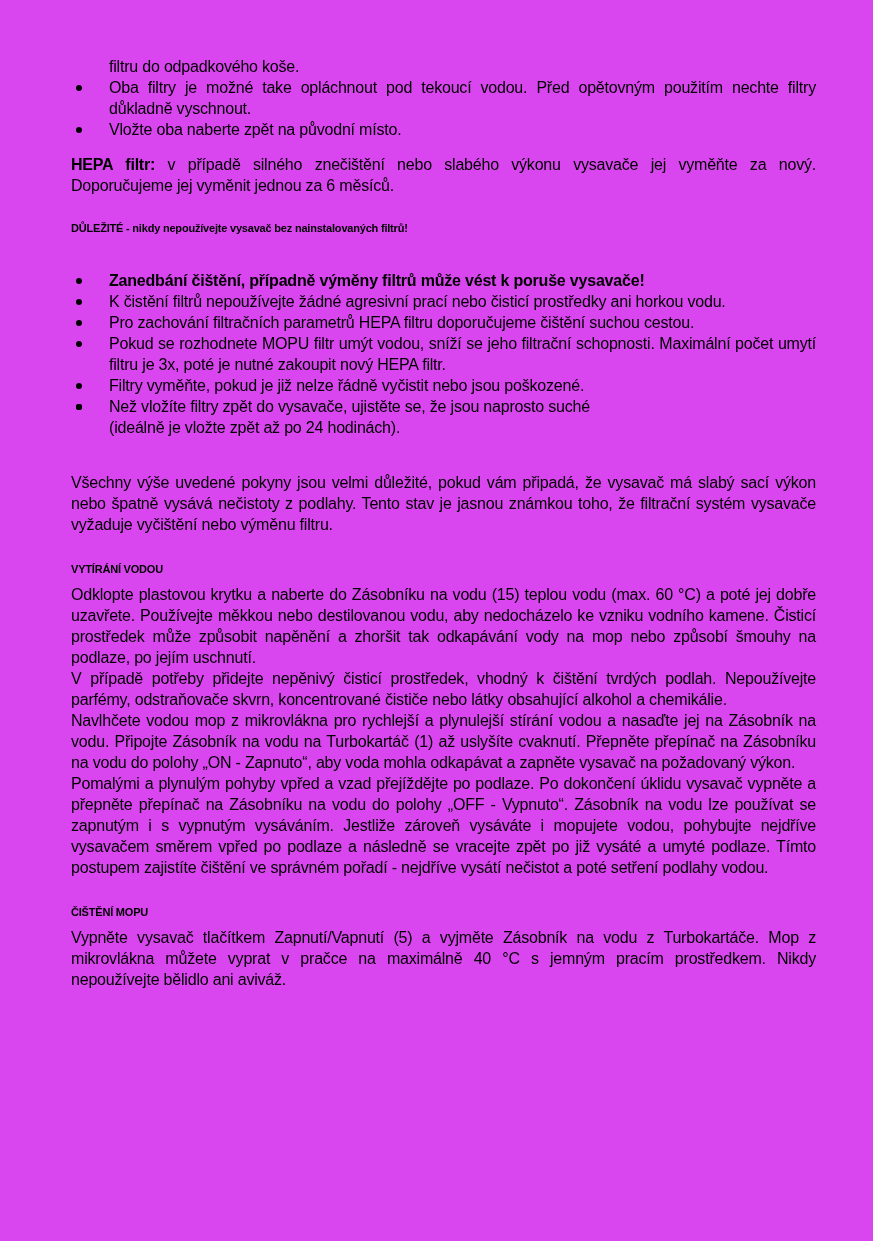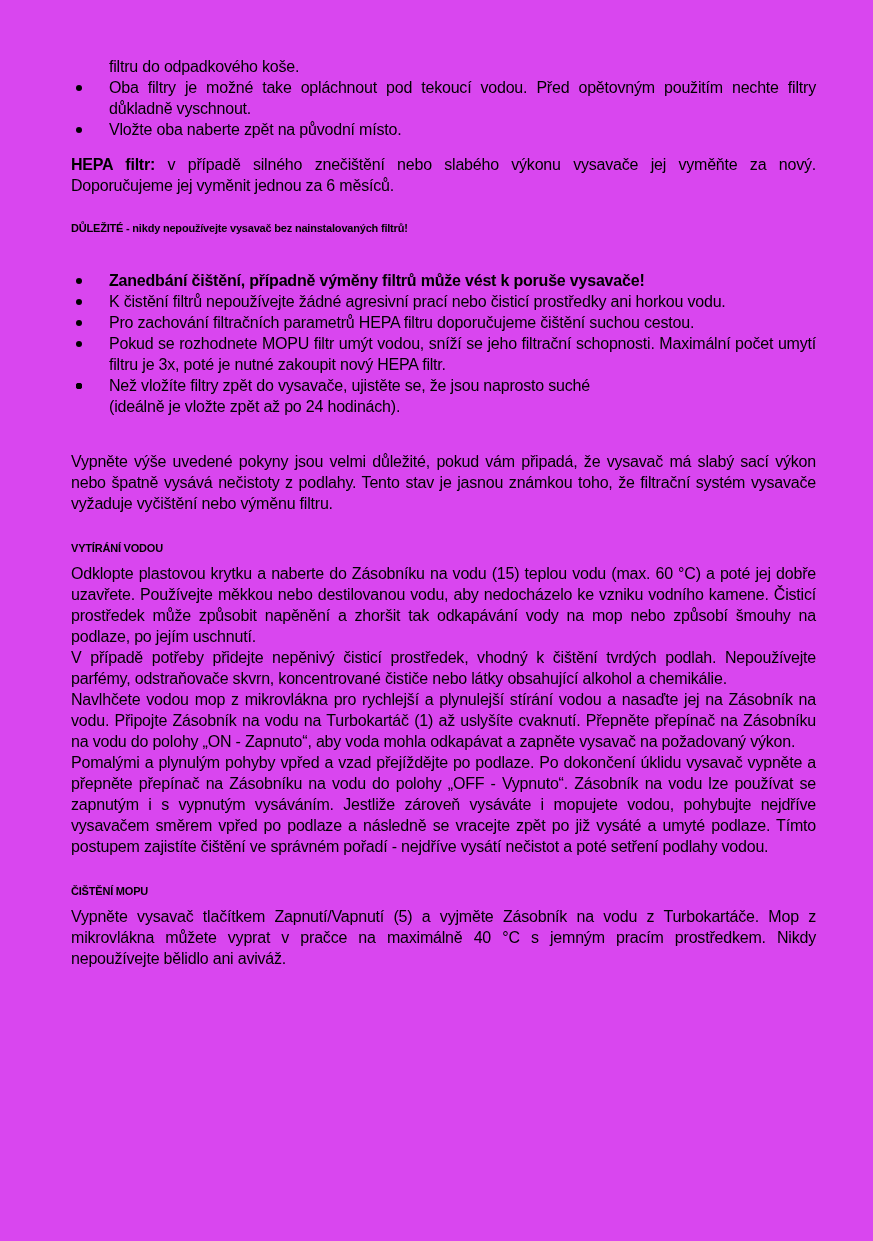--- a/index.html
+++ b/index.html
@@ -83,32 +83,36 @@
     <li>
       <span class="dot"></span>
       <span>Pro zachování filtračních parametrů HEPA filtru doporučujeme čištění suchou cestou.</span>
     </li>
     <li>
       <span class="dot"></span>
       <span>Pokud se rozhodnete MOPU filtr umýt vodou, sníží se jeho filtrační schopnosti. Maximální počet umytí filtru je 3x, poté je nutné zakoupit nový HEPA filtr.</span>
     </li>
     <li>
       <span class="dot"></span>
+      <span>Filtry vyměňte, pokud je již nelze řádně vyčistit nebo jsou poškozené.</span>
+    </li>
+    <li>
+      <span class="dot"></span>
     </li>
     <li>
       <span class="dot"></span>
     </li>
     <li>
       <span class="dot"></span>
       <span class="preline">Než vložíte filtry zpět do vysavače, ujistěte se, že jsou naprosto suché
 (ideálně je vložte zpět až po 24 hodinách).</span>
     </li>
   </ul>
 
-  <p class="para gap-xl">Vypněte výše uvedené pokyny jsou velmi důležité, pokud vám připadá, že vysavač má slabý sací výkon nebo špatně vysává nečistoty z podlahy. Tento stav je jasnou známkou toho, že filtrační systém vysavače vyžaduje vyčištění nebo výměnu filtru.</p>
+  <p class="para gap-xl">Všechny výše uvedené pokyny jsou velmi důležité, pokud vám připadá, že vysavač má slabý sací výkon nebo špatně vysává nečistoty z podlahy. Tento stav je jasnou známkou toho, že filtrační systém vysavače vyžaduje vyčištění nebo výměnu filtru.</p>
 
   <h2 class="heading sec-head">VYTÍRÁNÍ VODOU</h2>
   <p class="para">Odklopte plastovou krytku a naberte do Zásobníku na vodu (15) teplou vodu (max. 60 °C) a poté jej dobře uzavřete. Používejte měkkou nebo destilovanou vodu, aby nedocházelo ke vzniku vodního kamene. Čisticí prostředek může způsobit napěnění a zhoršit tak odkapávání vody na mop nebo způsobí šmouhy na podlaze, po jejím uschnutí.</p>
   <p class="para">V případě potřeby přidejte nepěnivý čisticí prostředek, vhodný k čištění tvrdých podlah. Nepoužívejte parfémy, odstraňovače skvrn, koncentrované čističe nebo látky obsahující alkohol a chemikálie.</p>
   <p class="para">Navlhčete vodou mop z mikrovlákna pro rychlejší a plynulejší stírání vodou a nasaďte jej na Zásobník na vodu. Připojte Zásobník na vodu na Turbokartáč (1) až uslyšíte cvaknutí. Přepněte přepínač na Zásobníku na vodu do polohy „ON - Zapnuto“, aby voda mohla odkapávat a zapněte vysavač na požadovaný výkon.</p>
   <p class="para">Pomalými a plynulým pohyby vpřed a vzad přejíždějte po podlaze. Po dokončení úklidu vysavač vypněte a přepněte přepínač na Zásobníku na vodu do polohy „OFF - Vypnuto“. Zásobník na vodu lze používat se zapnutým i s vypnutým vysáváním. Jestliže zároveň vysáváte i mopujete vodou, pohybujte nejdříve vysavačem směrem vpřed po podlaze a následně se vracejte zpět po již vysáté a umyté podlaze. Tímto postupem zajistíte čištění ve správném pořadí - nejdříve vysátí nečistot a poté setření podlahy vodou.</p>
 
   <h2 class="heading sec-head">ČIŠTĚNÍ MOPU</h2>
   <p class="para">Vypněte vysavač tlačítkem Zapnutí/Vapnutí (5) a vyjměte Zásobník na vodu z Turbokartáče. Mop z mikrovlákna můžete vyprat v pračce na maximálně 40 °C s jemným pracím prostředkem. Nikdy nepoužívejte bělidlo ani aviváž.</p>
 

